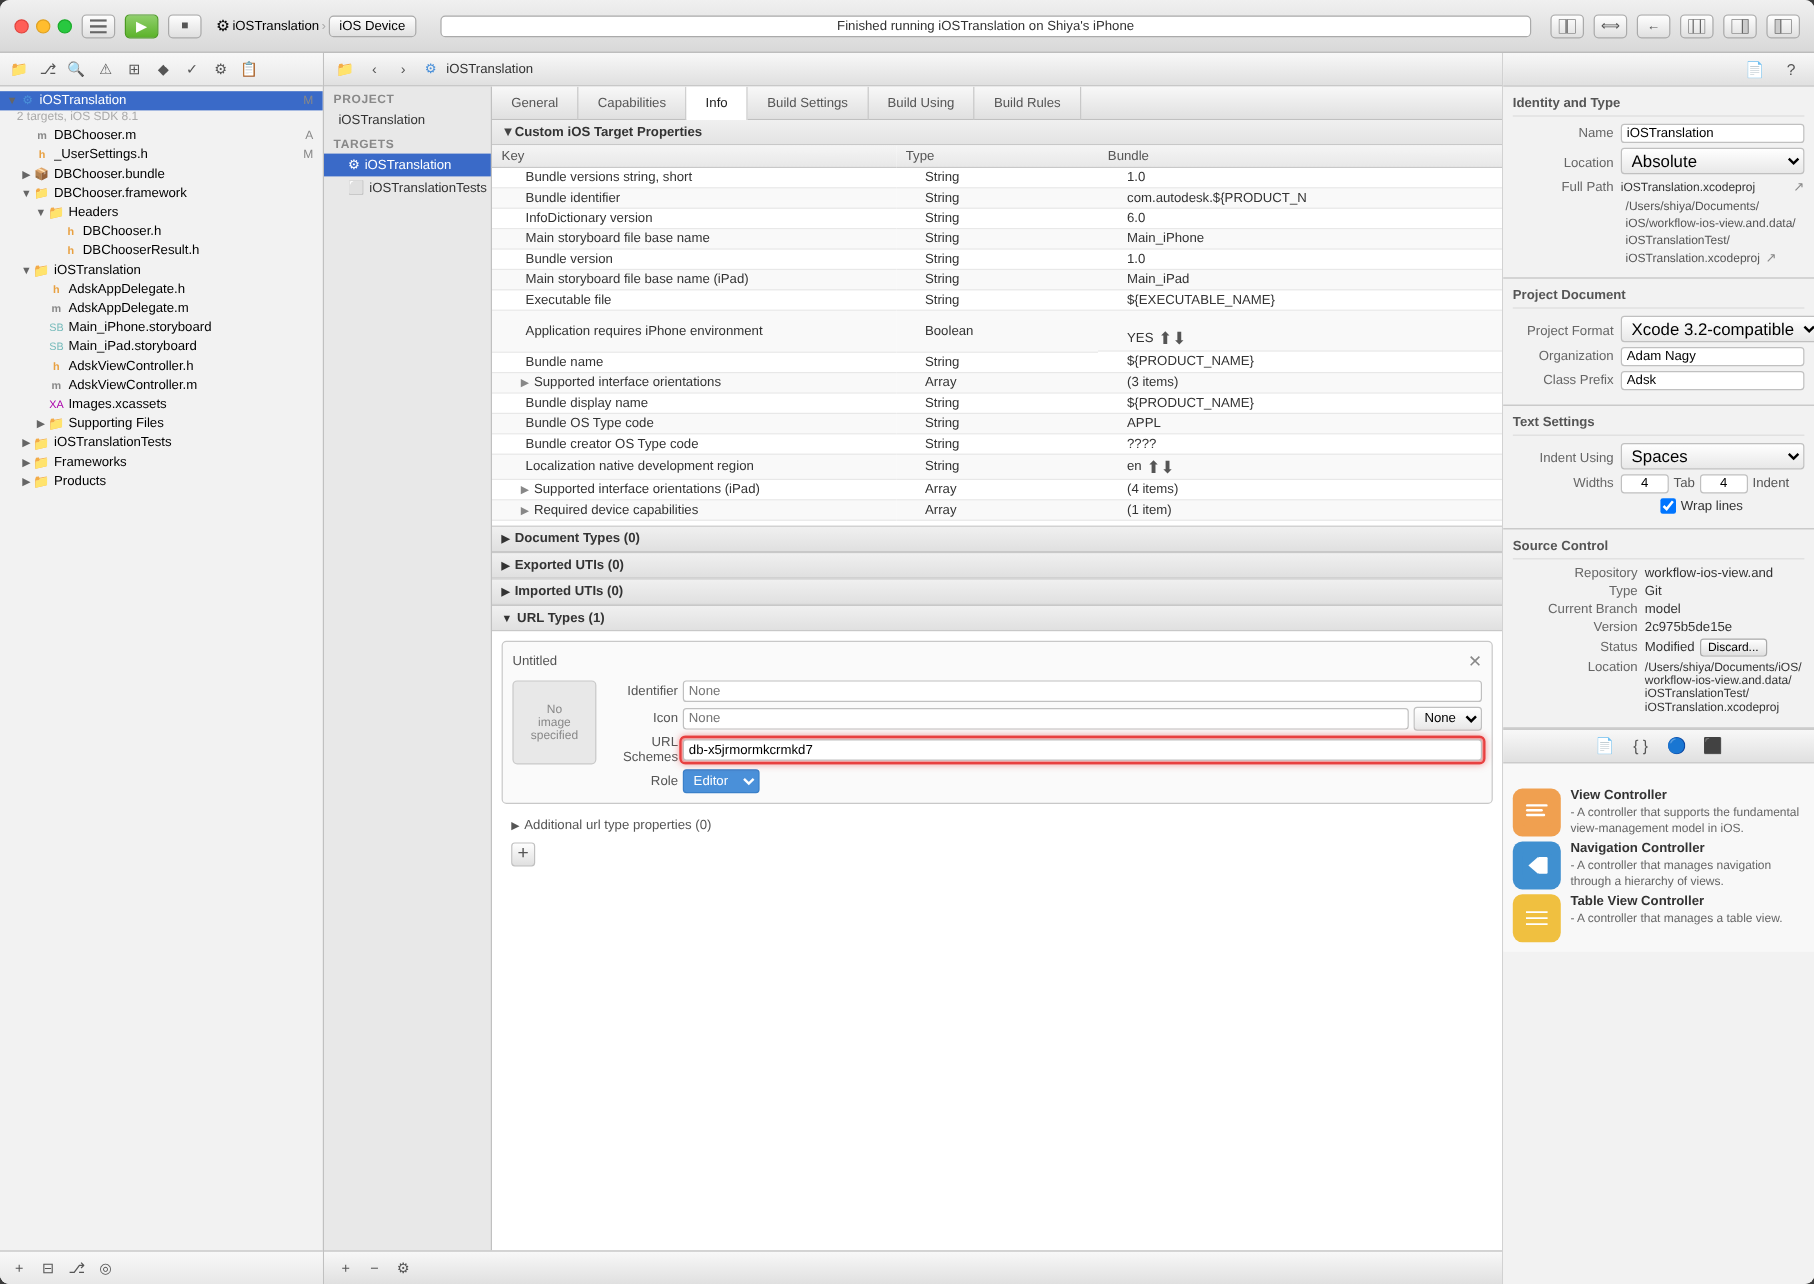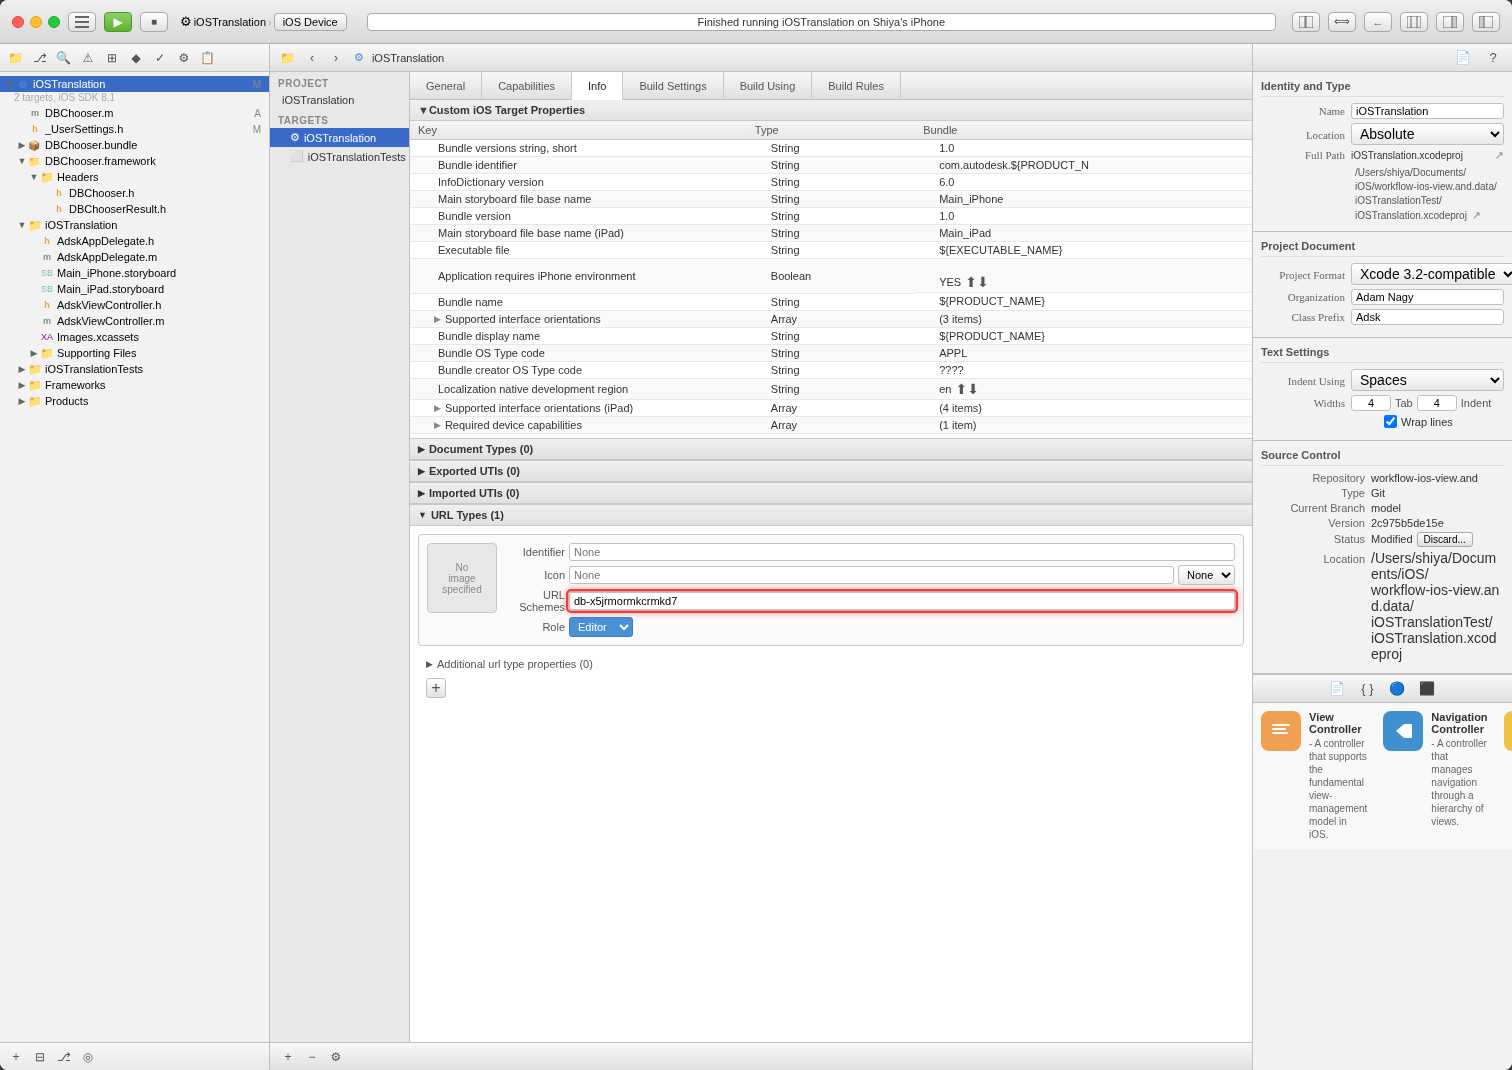--- a/index.html
+++ b/index.html
@@ -88,42 +88,42 @@
     .url-schemes-highlight { position: absolute; top: -2px; left: -2px; right: -2px; bottom: -2px; border: 2px solid #e84040; border-radius: 5px; pointer-events: none; box-shadow: 0 0 0 2px rgba(232,64,64,0.3); }
     .additional-props { display: flex; align-items: center; gap: 4px; padding: 4px 8px; cursor: pointer; color: #555; font-size: 11px; }
     .additional-props .arrow { font-size: 9px; }
     .add-url-btn { display: flex; align-items: center; justify-content: center; width: 20px; height: 20px; font-size: 16px; color: #555; cursor: pointer; border: 1px solid #c0c0c0; border-radius: 3px; background: linear-gradient(180deg, #fefefe 0%, #e0e0e0 100%); }
 
     
     .right-sidebar { width: 260px; background: #f2f2f2; border-left: 1px solid #c0c0c0; display: flex; flex-direction: column; flex-shrink: 0; overflow-y: auto; }
     .right-sidebar-section { border-bottom: 1px solid #c0c0c0; padding: 8px; }
     .right-sidebar-title { font-size: 11px; font-weight: bold; color: #555; margin-bottom: 6px; padding-bottom: 4px; border-bottom: 1px solid #ddd; }
     .rs-row { display: flex; align-items: baseline; margin-bottom: 4px; }
-    .rs-label { width: 90px; text-align: right; font-size: 11px; color: #666; flex-shrink: 0; padding-right: 6px; font-family: Liberation Serif, serif; }
+    .rs-label { width: 90px; text-align: right; font-size: 11px; color: #666; flex-shrink: 0; padding-right: 6px; }
     .rs-input { flex: 1; border: 1px solid #c0c0c0; border-radius: 3px; padding: 1px 4px; font-size: 11px; background: white; }
     .rs-select { flex: 1; border: 1px solid #c0c0c0; border-radius: 3px; padding: 1px 4px; font-size: 14px; background: linear-gradient(180deg, white 0%, #e8e8e8 100%); }
     .rs-path-value { font-size: 10px; color: #333; flex: 1; word-break: break-all; }
 
     .right-sidebar-tabs { height: 28px; background: linear-gradient(180deg, #f8f8f8 0%, #e0e0e0 100%); border-bottom: 1px solid #c0c0c0; display: flex; align-items: center; justify-content: flex-end; padding: 0 8px; gap: 8px; flex-shrink: 0; }
     .rs-tab-btn { width: 22px; height: 20px; background: transparent; border: none; display: flex; align-items: center; justify-content: center; cursor: pointer; font-size: 13px; color: #555; }
 
     .rs-indent { width: 90px; flex-shrink: 0; }
     .rs-widths { display: flex; align-items: center; gap: 4px; }
     .rs-number { width: 40px; border: 1px solid #c0c0c0; border-radius: 3px; padding: 1px 4px; font-size: 11px; text-align: center; background: white; }
     .rs-checkbox { display: flex; align-items: center; gap: 4px; padding-left: 33px; }
 
     
     .sc-row { display: flex; align-items: baseline; margin-bottom: 3px; }
     .sc-label { width: 110px; text-align: right; font-size: 11px; color: #666; flex-shrink: 0; padding-right: 6px; }
     .sc-value { font-size: 11px; color: #333; }
     .sc-discard { background: linear-gradient(180deg, #fefefe 0%, #e0e0e0 100%); border: 1px solid #aaa; border-radius: 3px; padding: 1px 6px; font-size: 10px; cursor: pointer; margin-left: 4px; }
 
     
     .library-panel { border-top: 1px solid #c0c0c0; background: #f8f8f8; padding: 8px; }
-    .library-items { display: flex; flex-direction: row; gap: 16px; }
+    .library-items { display: flex; flex-direction: column; gap: 4px; margin-top: 13px; }
     .lib-item { display: flex; gap: 8px; }
     .lib-item-icon { width: 40px; height: 40px; border-radius: 8px; display: flex; align-items: center; justify-content: center; flex-shrink: 0; }
     .lib-item-icon-vc { background: #f0a050; }
     .lib-item-icon-nc { background: #4090d0; }
     .lib-item-icon-tvc { background: #f0c040; }
     .lib-item-text { flex: 1; }
     .lib-item-title { font-size: 11px; font-weight: bold; color: #333; margin-bottom: 2px; }
     .lib-item-desc { font-size: 10px; color: #666; line-height: 1.3; }
 
     .rs-bottom-toolbar { height: 28px; background: linear-gradient(180deg, #f8f8f8 0%, #e0e0e0 100%); border-top: 1px solid #c0c0c0; display: flex; align-items: center; justify-content: center; gap: 8px; padding: 0 8px; flex-shrink: 0; }
@@ -580,20 +580,24 @@
               <span>Imported UTIs (0)</span>
             </div>
 
             <div class="section-header">
               <span class="arrow">▼</span>
               <span>URL Types (1)</span>
             </div>
 
             <div class="url-section">
               <div class="url-entry">
+                <div class="url-entry-header">
+                  <span class="url-entry-title">Untitled</span>
+                  <span class="url-close">✕</span>
+                </div>
                 <div class="url-form">
 
                   <div class="url-image-box">
                     <span style="white-space:pre-line;text-align:center;">No
 image
 specified</span>
                   </div>
 
                   <div class="url-fields">
 
@@ -744,21 +748,21 @@
           <span class="sc-label">Version</span>
           <span class="sc-value">2c975b5de15e</span>
         </div>
         <div class="sc-row">
           <span class="sc-label">Status</span>
           <span class="sc-value">Modified</span>
           <button class="sc-discard">Discard...</button>
         </div>
         <div class="sc-row">
           <span class="sc-label">Location</span>
-          <span style="font-size:14px;color:#333;flex:1;word-break:break-all;">/Users/shiya/Documents/iOS/<br>workflow-ios-view.and.data/<br>iOSTranslationTest/<br>iOSTranslation.xcodeproj</span>
+          <span style="font-size:10px;color:#333;flex:1;word-break:break-all;">/Users/shiya/Documents/iOS/<br>workflow-ios-view.and.data/<br>iOSTranslationTest/<br>iOSTranslation.xcodeproj</span>
         </div>
       </div>
 
       <div class="rs-bottom-toolbar">
         <div class="rs-tab-btn">📄</div>
         <div class="rs-tab-btn">{ }</div>
         <div class="rs-tab-btn">🔵</div>
         <div class="rs-tab-btn">⬛</div>
       </div>
 

